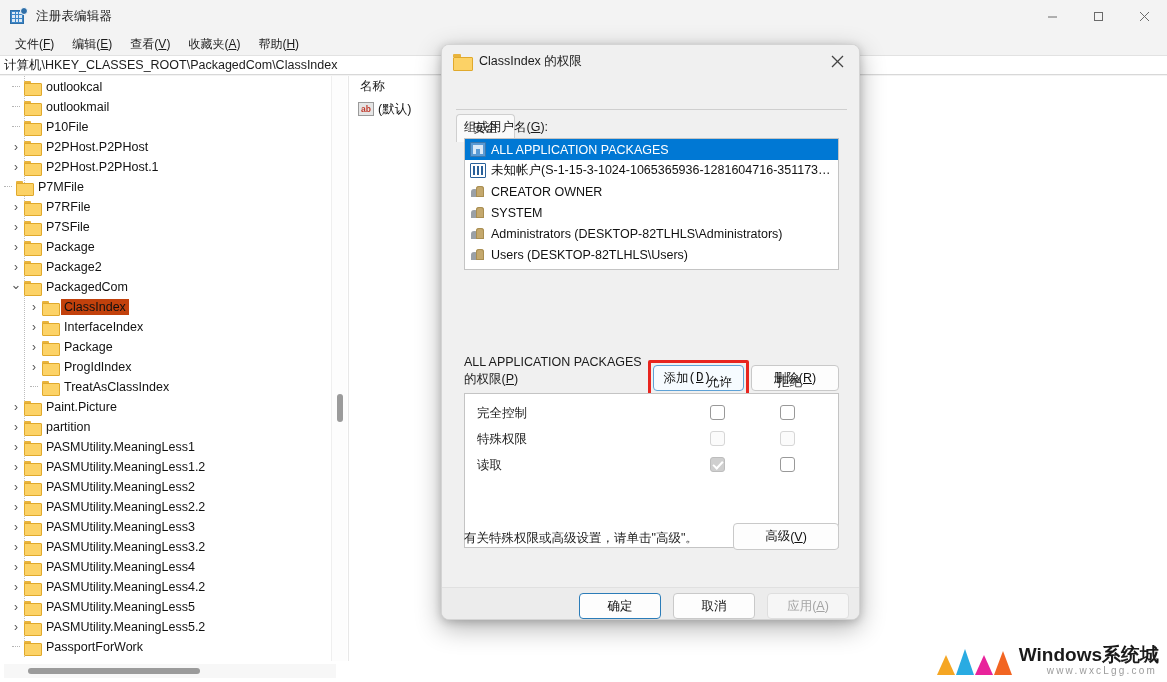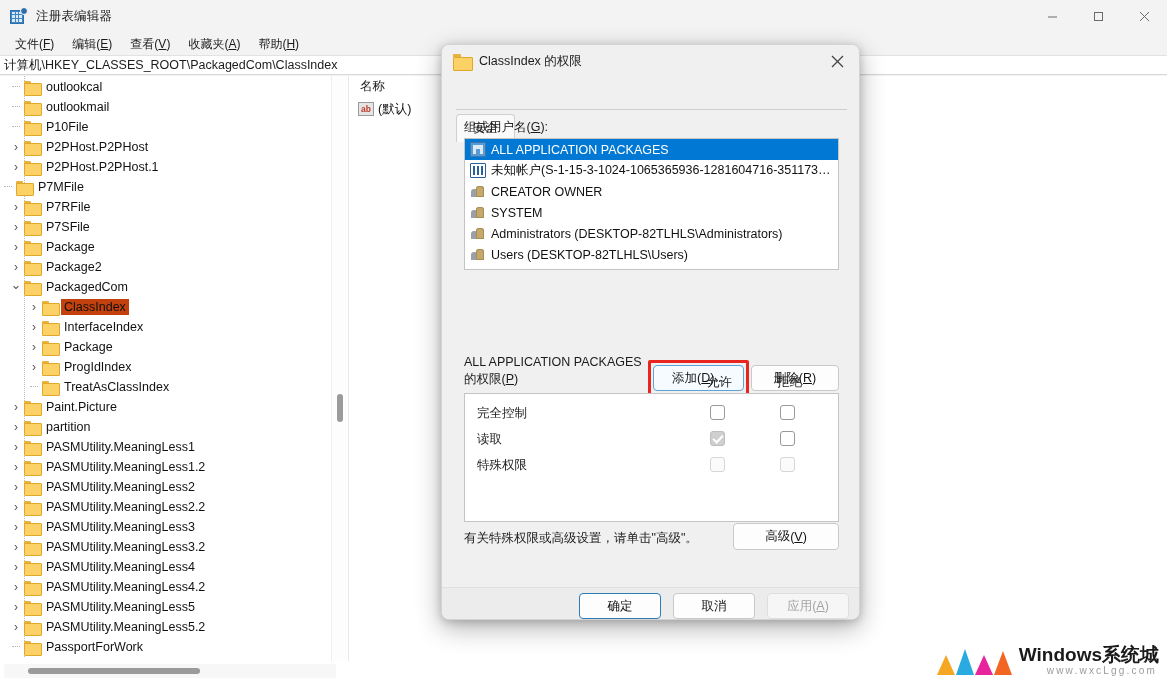--- a/index.html
+++ b/index.html
@@ -717,52 +717,52 @@
           <div class="user-row">
             <div class="uicon user"></div>
             <span>Administrators (DESKTOP-82TLHLS\Administrators)</span>
           </div>
           <div class="user-row">
             <div class="uicon user"></div>
             <span>Users (DESKTOP-82TLHLS\Users)</span>
           </div>
         </div>
 
-      <div class="btn accent-outline" style="position:absolute; left:211px; top:288px; width:91px; height:26px;">
+      <div class="btn accent-outline" style="position:absolute; left:211px; top:288px; width:91px; height:26px;font-family:Liberation Mono, monospace;">
         <span>添加</span>(<u>D</u>)<span>...</span>
       </div>
       <div class="redbox" style="left:206px; top:283px; width:101px; height:36px;"></div>
 
       <div class="btn" style="position:absolute; left:309px; top:288px; width:88px; height:26px;">
         <span>删除</span>(<u>R</u>)
       </div>
 
       <div class="field-label" style="left:22px; top:277px; line-height:17px;">
         <span>ALL APPLICATION PACKAGES</span><br>
         <span>的权限</span>(<u>P</u>)
       </div>
 
       <div class="field-label" style="left:265px; top:297px;">允许</div>
       <div class="field-label" style="left:335px; top:297px;">拒绝</div>
 
-      <div class="permgrid" style="left:22px; top:316px; width:375px; height:129px;" id="permgrid">
+      <div class="permgrid" style="left:22px; top:316px; width:375px; height:155px;" id="permgrid">
           <div class="perm-row" style="margin-top: 6px;">
             <span class="pname">完全控制</span>
             <div class="cb" style="left: 245px; top: 5px;"></div>
             <div class="cb" style="left: 315px; top: 5px;"></div>
           </div>
           <div class="perm-row" style="margin-top: 0px;">
+            <span class="pname">特殊权限</span>
+            <div class="cb dim" style="left: 245px; top: 5px;"></div>
+            <div class="cb dim" style="left: 315px; top: 5px;"></div>
+          </div>
+          <div class="perm-row" style="margin-top: 0px;">
             <span class="pname">读取</span>
             <div class="cb checked-dim" style="left: 245px; top: 5px;"></div>
             <div class="cb" style="left: 315px; top: 5px;"></div>
-          </div>
-          <div class="perm-row" style="margin-top: 0px;">
-            <span class="pname">特殊权限</span>
-            <div class="cb dim" style="left: 245px; top: 5px;"></div>
-            <div class="cb dim" style="left: 315px; top: 5px;"></div>
           </div>
         </div>
 
       <div class="field-label" style="left:22px; top:453px; max-width:250px;">有关特殊权限或高级设置，请单击"高级"。</div>
 
       <div class="btn" style="position:absolute; left:291px; top:446px; width:106px; height:27px;">
         <span>高级</span>(<u>V</u>)
       </div>
     </div>
 

